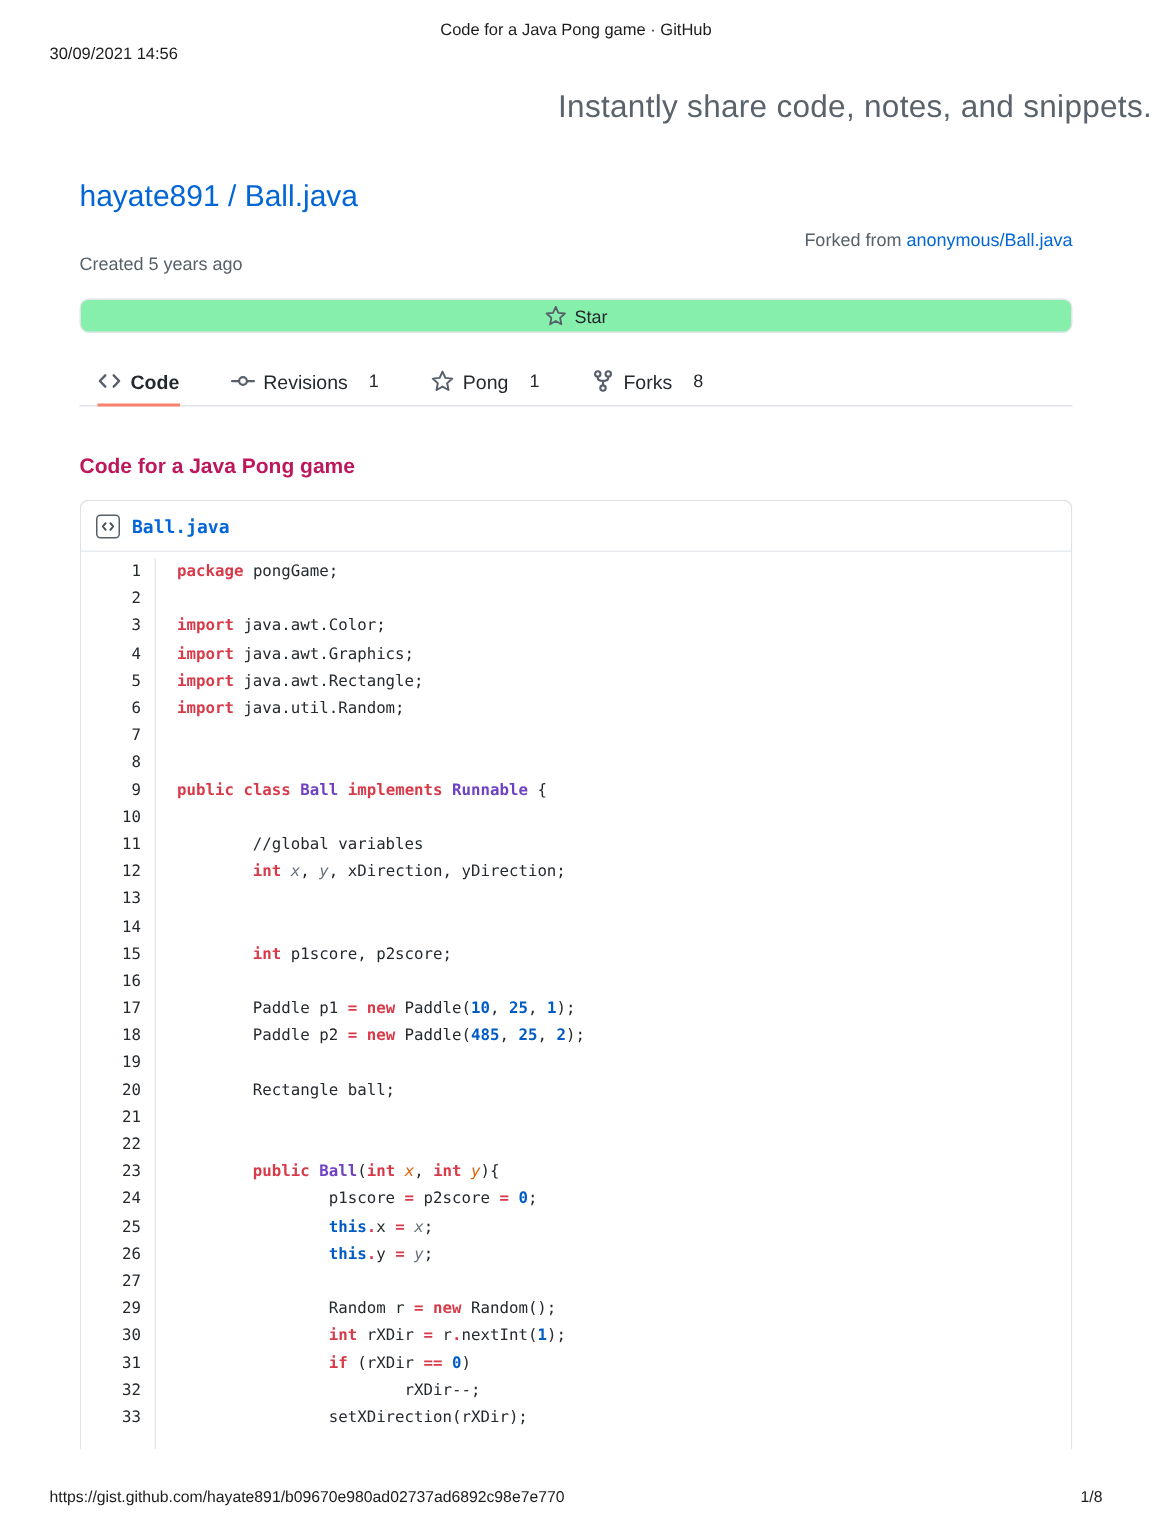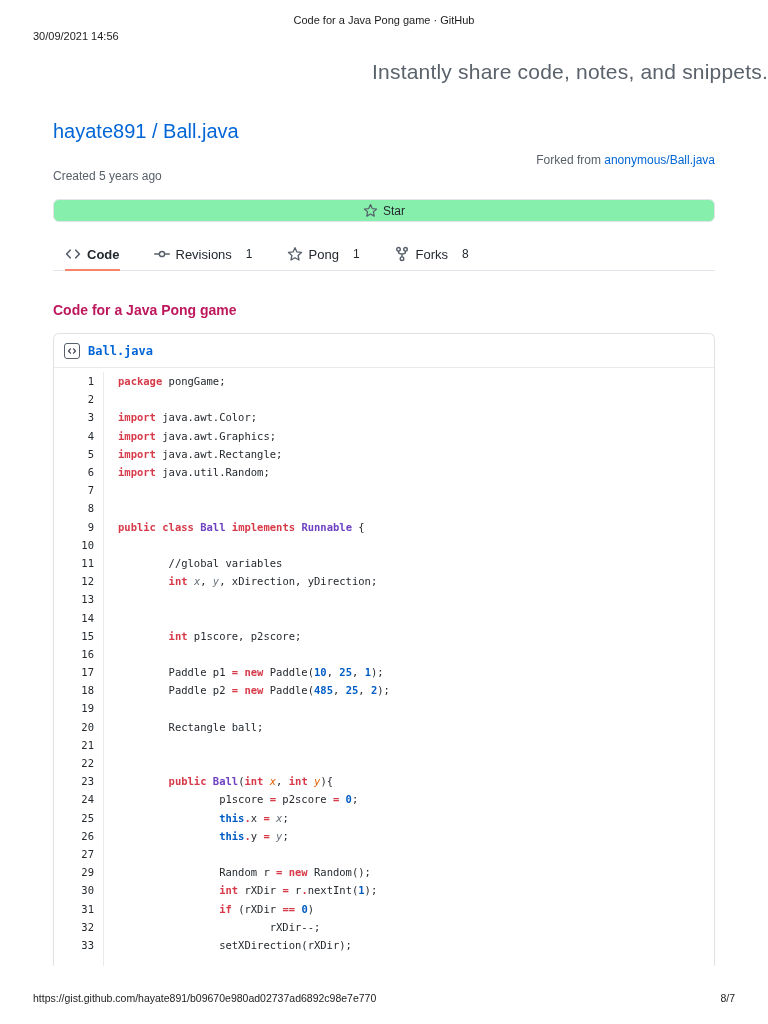--- a/index.html
+++ b/index.html
@@ -264,15 +264,15 @@
           <div class="code-row filler">
             <div class="ln"></div>
             <div class="cl"></div>
           </div>
         </div>
     </div>
 
   </div>
 
   <div class="pf-url">https://gist.github.com/hayate891/b09670e980ad02737ad6892c98e7e770</div>
-  <div class="pf-page">8/7</div>
+  <div class="pf-page">1/8</div>
 
 </div>
 
 </body></html>

